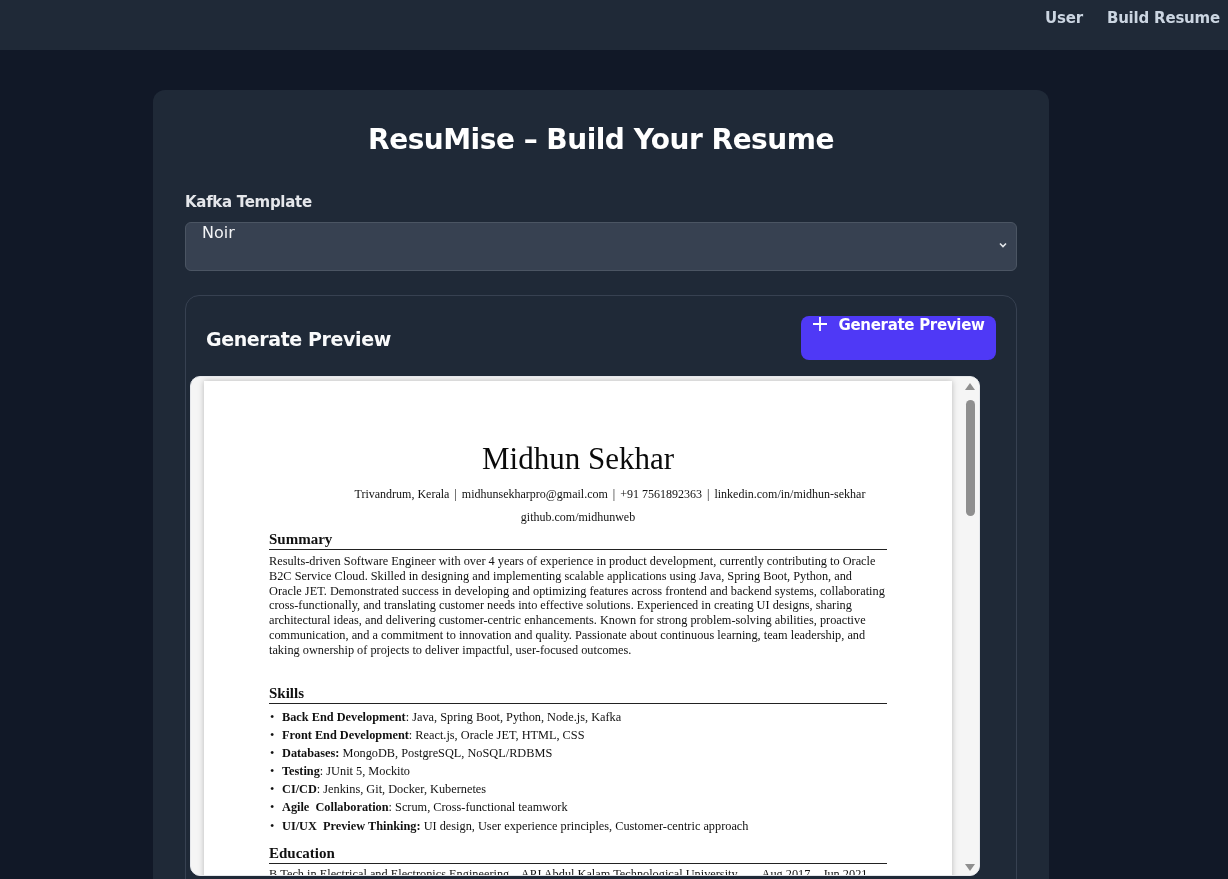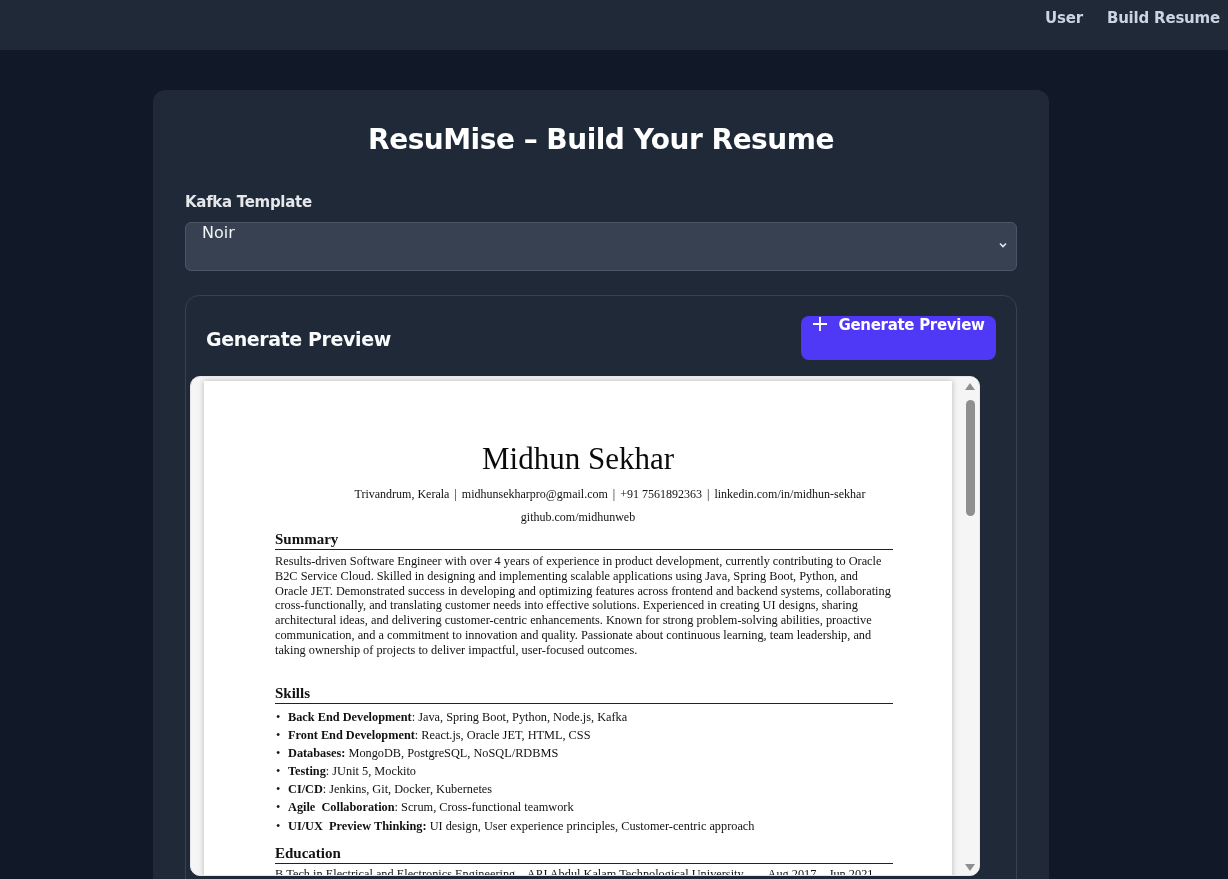--- a/index.html
+++ b/index.html
@@ -80,21 +80,21 @@
   }
   .r-contact {
     position: absolute; left: 0; top: 106px; width: 748px; text-align: center; font-size: 12px;
     font-family: "Liberation Serif", serif; word-spacing: 0px; margin-left: 32px;
   }
   .r-contact .sep { margin: 0 5px; }
   .r-github {
     position: absolute; left: 0; top: 129px; width: 748px; text-align: center; font-size: 12px;
     font-family: "Liberation Serif", serif;
   }
-  .r-section { position: absolute; left: 65px; width: 618px; margin-left: 6px; }
+  .r-section { position: absolute; left: 65px; width: 618px; }
   .r-heading {
     font-size: 15px; font-weight: bold; border-bottom: 1.3px solid #222; padding-bottom: 1px;
     font-family: "Liberation Serif", serif;
   }
   .r-para {
     font-size: 12.3px; line-height: 14.8px; margin-top: 4px; font-family: "Liberation Serif", serif;
   }
   .r-list { list-style: none; margin-top: 4px; }
   .r-list li {
     font-size: 12.3px; line-height: 18.1px; font-family: "Liberation Serif", serif; padding-left: 13px; position: relative;

